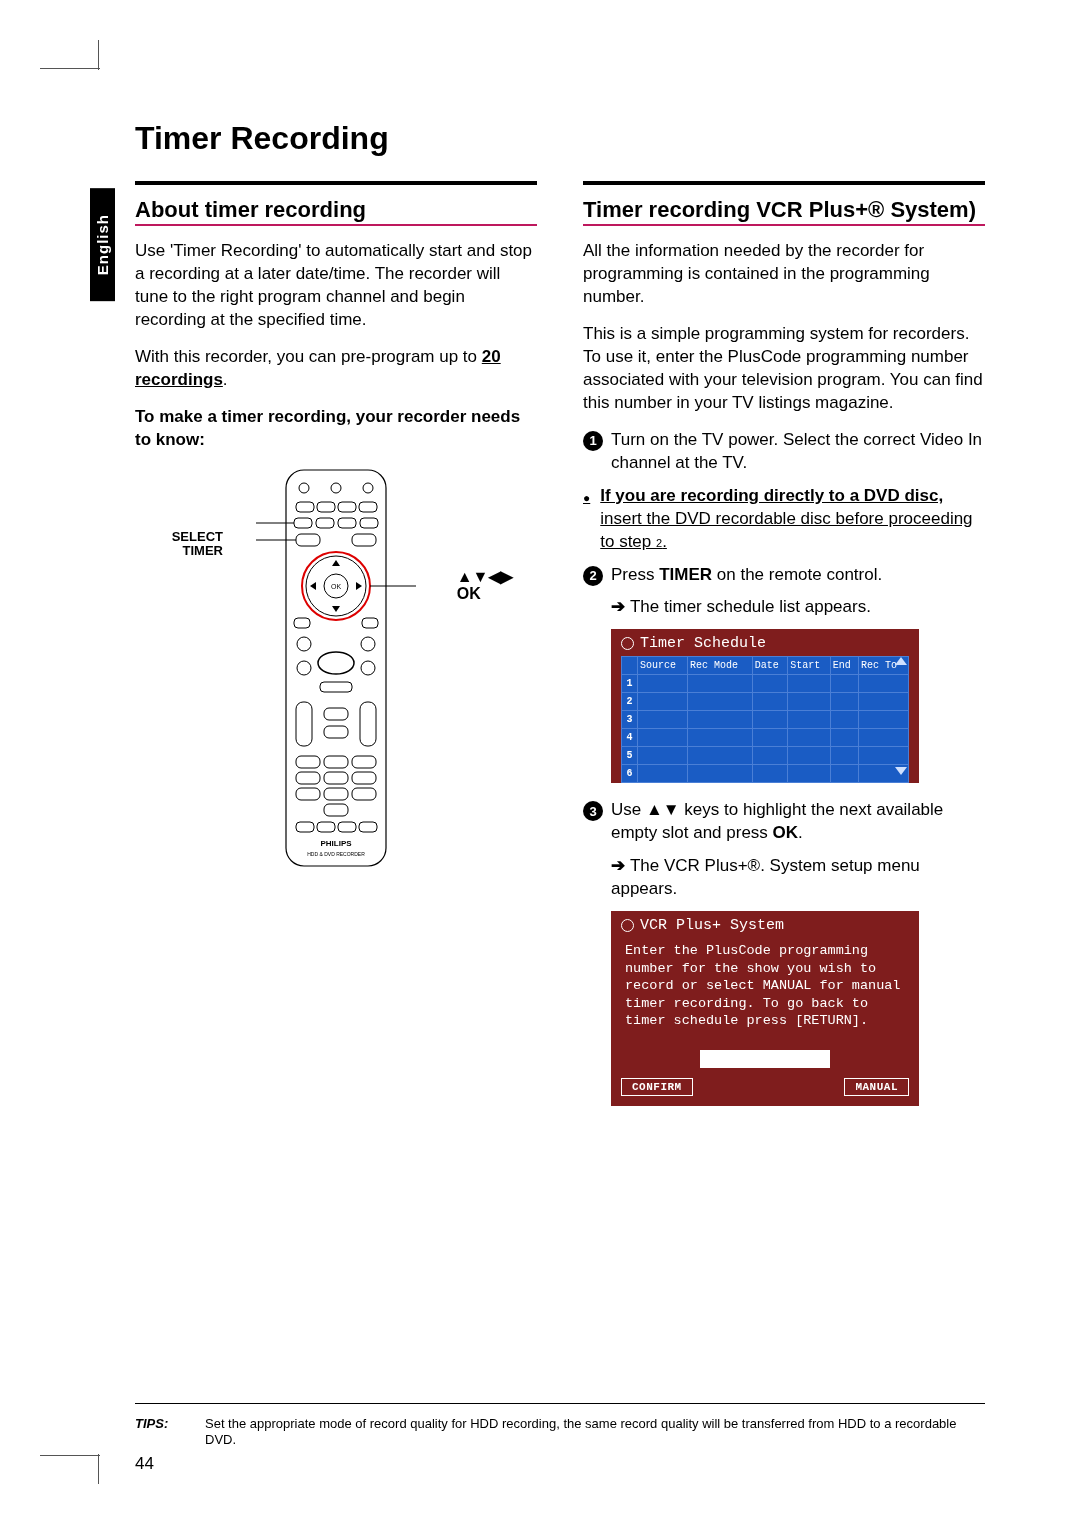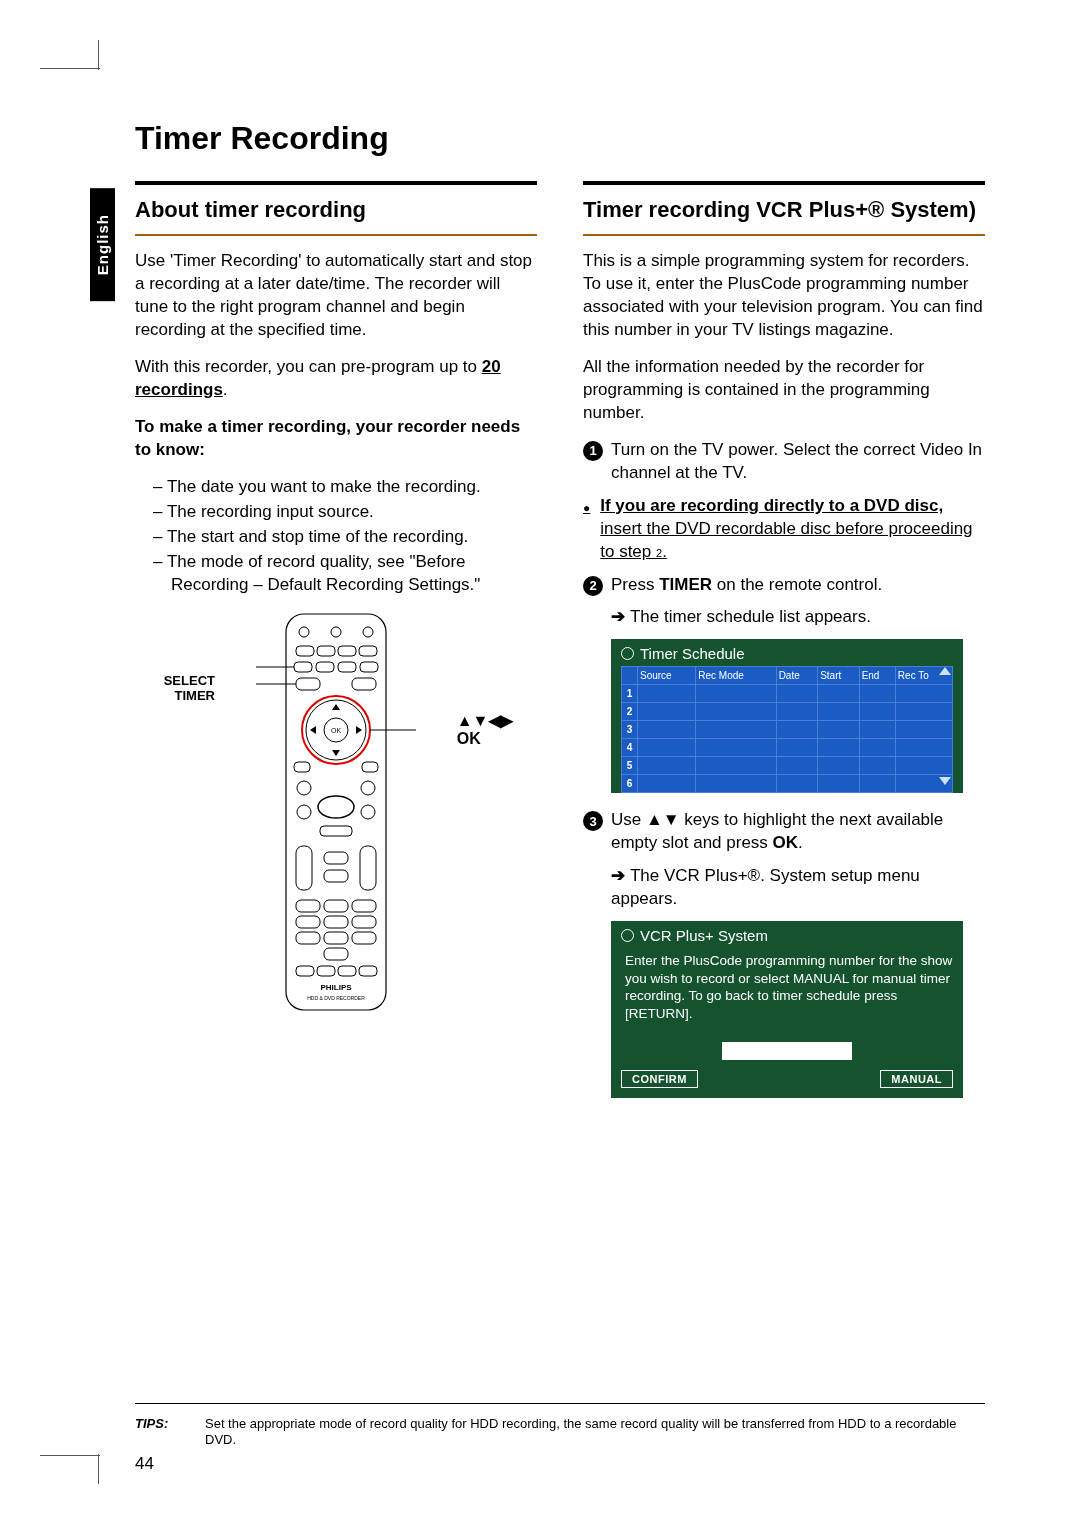--- a/index.html
+++ b/index.html
@@ -39,22 +39,22 @@
   .columns {
     display: flex;
     gap: 46px;
     margin-top: 24px;
   }
   .col { flex: 1; }
   .thick-rule { border-top: 4px solid #000; margin-bottom: 10px; }
   h2.section {
     font-size: 22px;
     font-weight: bold;
-    border-bottom: 2px solid #a16207;
-    padding-bottom: 12px;
+    border-bottom: 2px solid #be185d;
+    padding-bottom: 2px;
     padding-top: 2px;
     margin-bottom: 14px;
     line-height: 1.15;
   }
   p { font-size: 17px; line-height: 1.35; margin-bottom: 14px; }
   .bold { font-weight: bold; }
   .underline { text-decoration: underline; }
   ul.dash { list-style: none; padding-left: 18px; margin-bottom: 14px; }
   ul.dash li { font-size: 17px; line-height: 1.35; text-indent: -18px; padding-left: 18px; margin-bottom: 2px; }
   ul.dash li::before { content: "–  "; }
@@ -67,25 +67,25 @@
     font-size: 13px; font-weight: bold;
     display: inline-flex; align-items: center; justify-content: center;
     margin-top: 2px;
   }
   .step .body { flex: 1; }
   .bullet-line { display: flex; gap: 10px; margin-bottom: 10px; font-size: 17px; line-height: 1.35; text-decoration: underline; }
   .bullet-line::before { content: "●"; font-size: 12px; margin-top: 5px; }
   .arrow-line { padding-left: 28px; font-size: 17px; line-height: 1.35; margin-bottom: 10px; }
   .arrow-line::before { content: "➔ "; font-weight: bold; }
   .screen {
-    background: #14532d;
+    background: #7f1d1d;
     color: #fff;
-    width: 352px;
+    width: 308px;
     margin: 6px 0 16px 28px;
-    font-family: Liberation Sans, sans-serif;
+    font-family: Liberation Mono, monospace;
   }
   .screen-head {
     font-size: 15px;
     padding: 6px 10px 4px 10px;
     display: flex; align-items: center; gap: 6px;
   }
   .screen-head .clk {
     width: 13px; height: 13px; border: 1.5px solid #fff; border-radius: 50%;
     display: inline-block; position: relative;
   }
@@ -108,21 +108,21 @@
   .scroll-tri { position: relative; }
   .tri-up, .tri-down { position: absolute; right: 12px; width: 0; height: 0; border-left: 6px solid transparent; border-right: 6px solid transparent; }
   .tri-up { top: 28px; border-bottom: 8px solid #cfe0ff; }
   .tri-down { bottom: 8px; border-top: 8px solid #cfe0ff; }
   .screen-body { padding: 4px 8px 12px 14px; font-size: 13.5px; line-height: 1.3; }
   .pluscode-input { background: #fff; height: 18px; width: 130px; margin: 8px auto 10px auto; display: block; }
   .screen-buttons { display: flex; justify-content: space-between; padding: 0 10px; }
   .screen-btn { border: 1px solid #fff; color: #fff; font-size: 11px; font-weight: bold; padding: 2px 10px; letter-spacing: 0.5px; }
   
   .remote-wrap { margin-top: 16px; display: flex; align-items: flex-start; justify-content: center; position: relative; height: 410px; }
-  .remote-label-left { position: absolute; left: 0; top: 62px; font-size: 13px; font-weight: bold; text-align: right; width: 80px; line-height: 1.1; }
+  .remote-label-left { position: absolute; left: 8px; top: 62px; font-size: 13px; font-weight: bold; text-align: right; width: 80px; line-height: 1.1; }
   .remote-label-right { position: absolute; right: 24px; top: 100px; font-size: 16px; font-weight: bold; text-align: left; line-height: 1.1; }
   svg.remote { display: block; margin: 0 auto; }
   
   .tips-rule { position: absolute; left: 135px; right: 95px; bottom: 120px; border-top: 1px solid #000; }
   .tips { position: absolute; left: 135px; right: 95px; bottom: 76px; font-size: 13px; display: flex; gap: 20px; }
   .tips .lbl { font-style: italic; font-weight: bold; width: 50px; }
   .tips .txt { flex: 1; line-height: 1.25; }
   .page-num { position: absolute; left: 135px; bottom: 50px; font-size: 17px; text-align: center; }
   
   .crop { position: absolute; width: 60px; height: 60px; }
@@ -152,26 +152,20 @@
       <h2 class="section">About timer recording</h2>
 
       <p>Use 'Timer Recording' to automatically start and stop a recording at a later date/time. The recorder will tune to the right program channel and begin recording at the specified time.</p>
 
       <p>
         <span>With this recorder, you can pre-program up to </span><span class="bold underline">20 recordings</span><span>.</span>
       </p>
 
       <p class="bold">To make a timer recording, your recorder needs to know:</p>
 
-      <ul class="dash">
-        <li>The date you want to make the recording.</li>
-        <li>The recording input source.</li>
-        <li>The start and stop time of the recording.</li>
-        <li>The mode of record quality, see "Before Recording – Default Recording Settings."</li>
-      </ul>
 
       <div class="remote-wrap">
         <div class="remote-label-left">
           <span>SELECT</span><br>
           <span>TIMER</span>
         </div>
         <div class="remote-label-right">
           <span>▲▼◀▶</span><br>
           <span>OK</span>
         </div>
@@ -241,22 +235,22 @@
           <text x="80" y="378" font-size="8" font-weight="bold" text-anchor="middle">PHILIPS</text>
           <text x="80" y="388" font-size="5" text-anchor="middle">HDD &amp; DVD RECORDER</text>
         </svg>
       </div>
     </div>
 
     <div class="col">
       <div class="thick-rule"></div>
       <h2 class="section">Timer recording VCR Plus+® System)</h2>
 
+      <p>All the information needed by the recorder for programming is contained in the programming number.</p>
       <p>This is a simple programming system for recorders. To use it, enter the PlusCode programming number associated with your television program. You can find this number in your TV listings magazine.</p>
-      <p>All the information needed by the recorder for programming is contained in the programming number.</p>
 
       <div class="step">
         <span class="num">1</span>
         <span class="body">Turn on the TV power. Select the correct Video In channel at the TV.</span>
       </div>
 
       <div class="bullet-line">
         <span>
           <span class="bold">If you are recording directly to a DVD disc,</span><span> insert the DVD recordable disc before proceeding to step </span><span class="num inline" style="width:17px;height:17px;font-size:11px;">2</span><span>.</span>
         </span>

